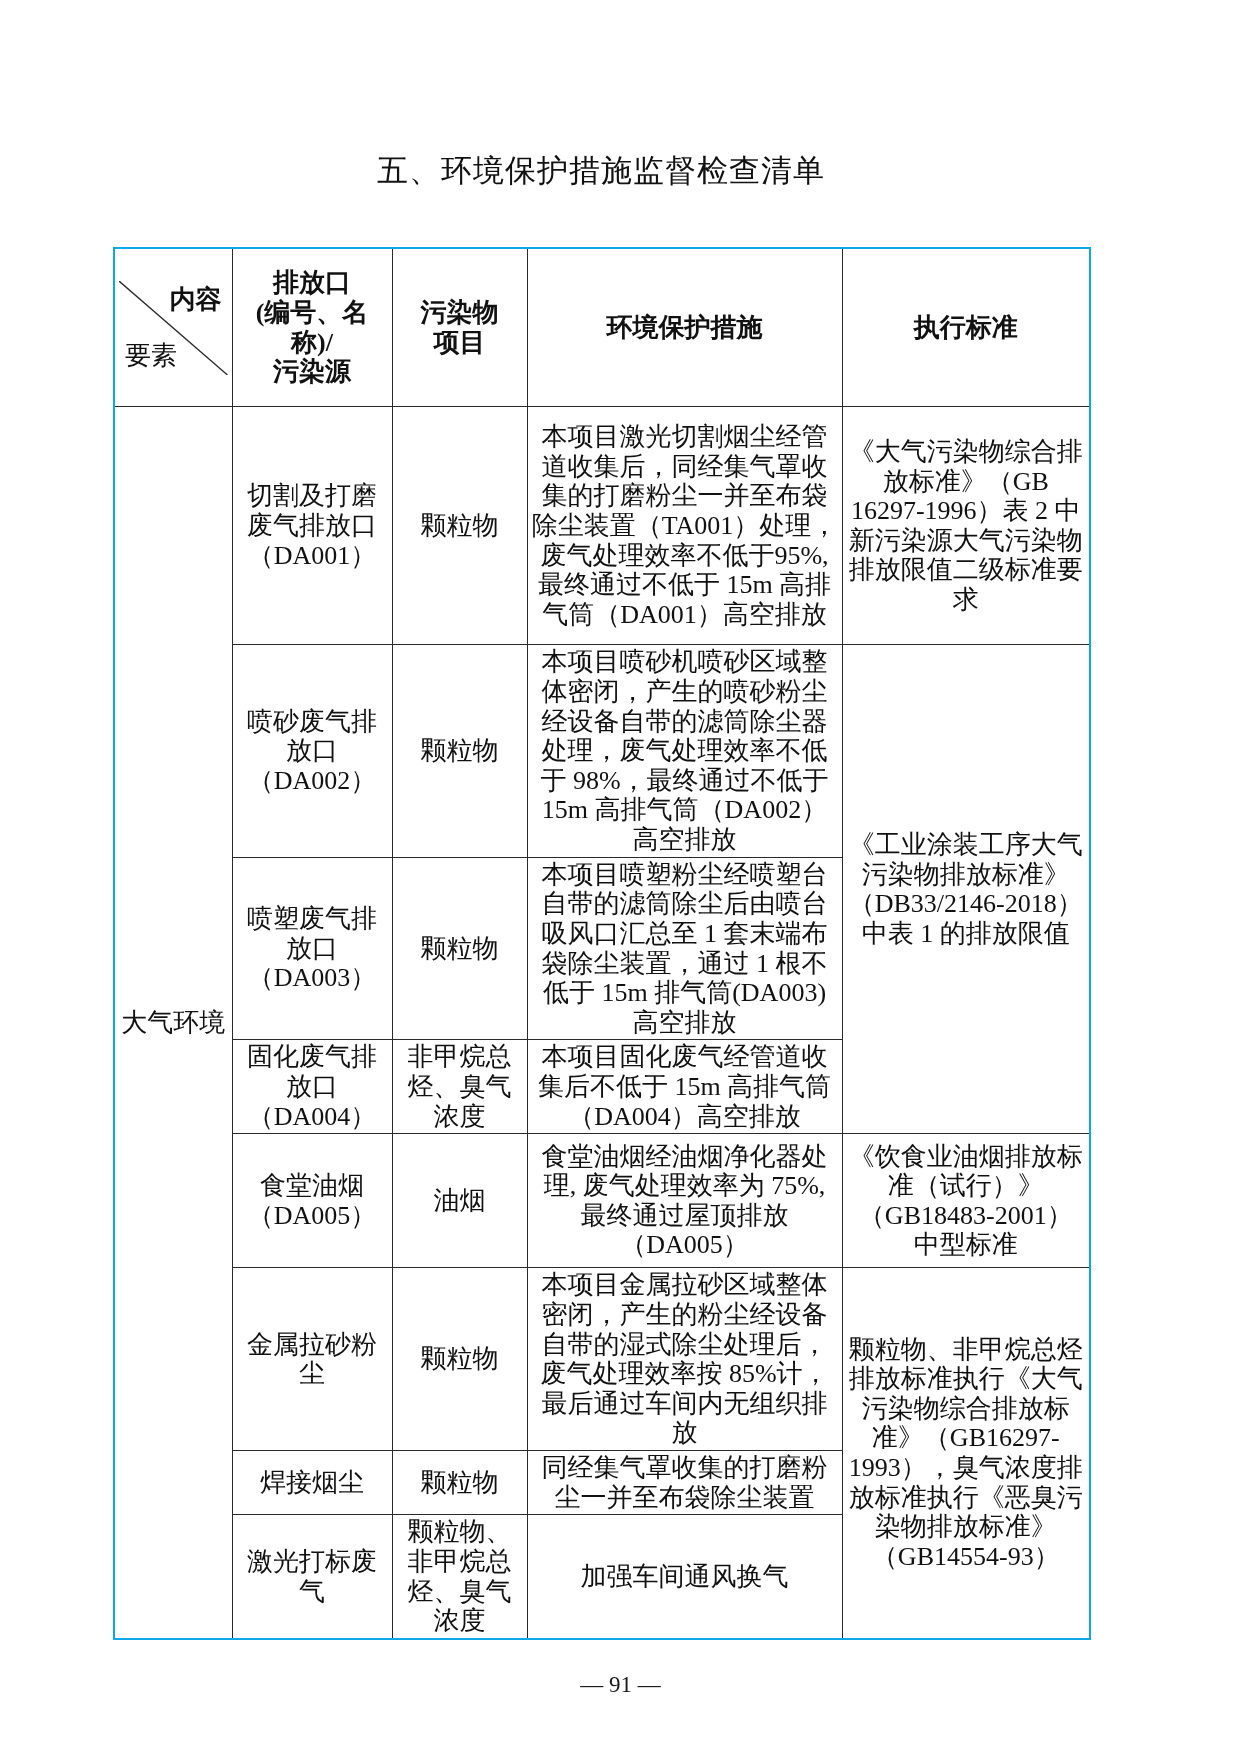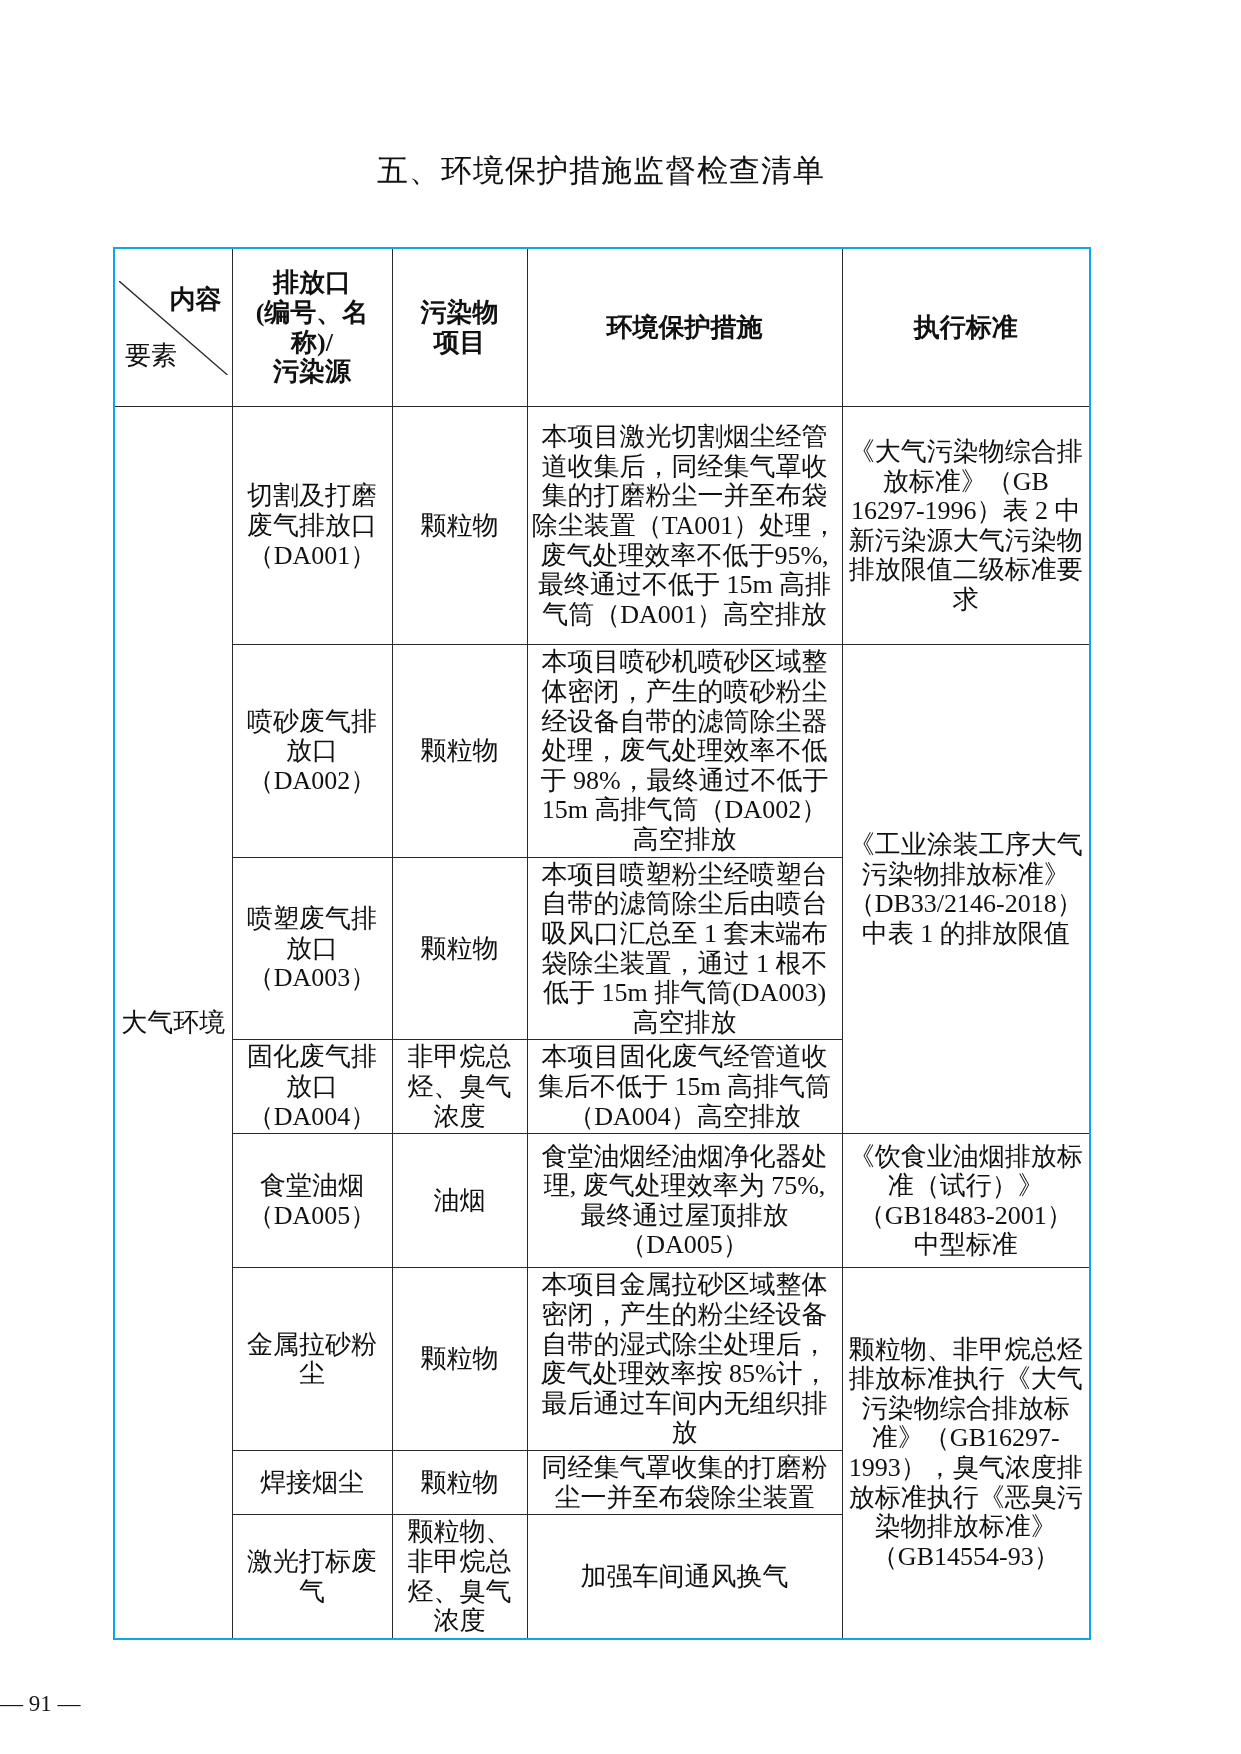--- a/index.html
+++ b/index.html
@@ -70,23 +70,23 @@
   .corner-bottom {
     position: absolute;
     bottom: 4px; left: 6px;
     font-weight: normal;
   }
   .page-number {
     position: absolute;
     left: 0;
     width: 1241px;
     top: 1672px;
+    text-align: center;
     font-size: 23px;
     color: #1a1a1a;
-    margin-top: 19px;
   }
 </style>
 </head>
 <body>
 
 <div class="doc-title">五、环境保护措施监督检查清单</div>
 
 <table class="checklist">
   <colgroup>
     <col style="width:118px">

